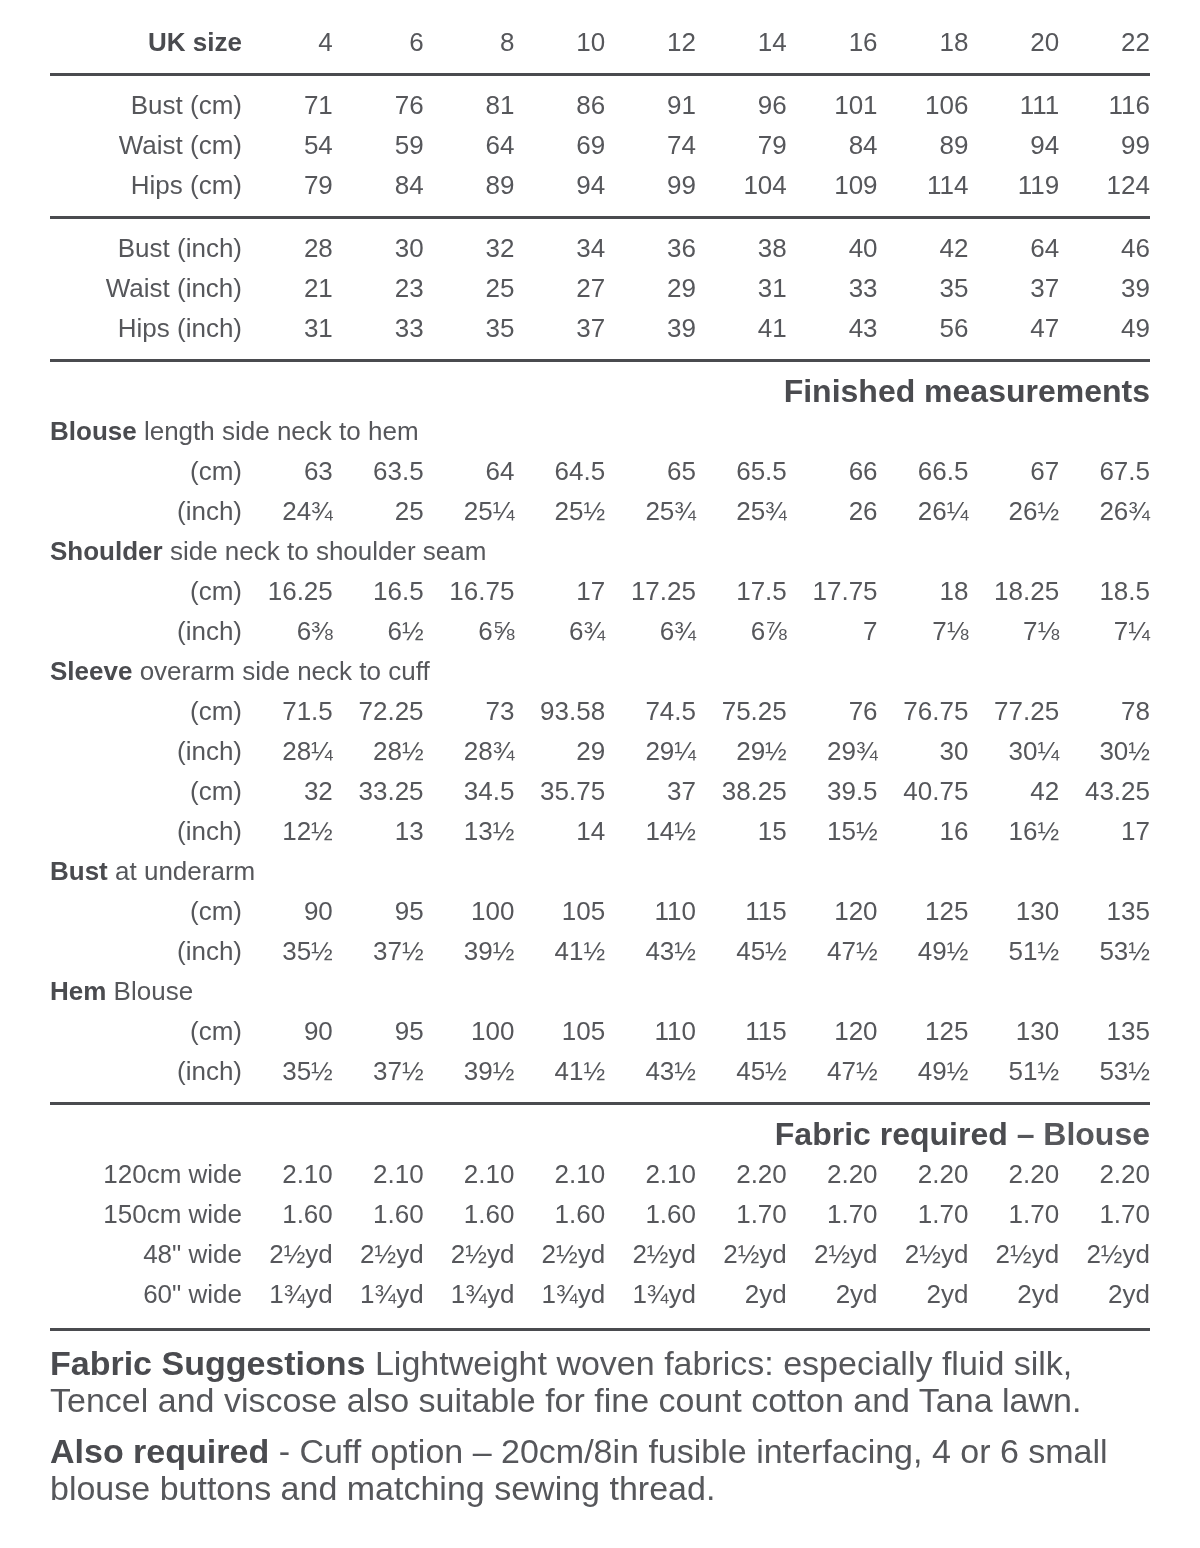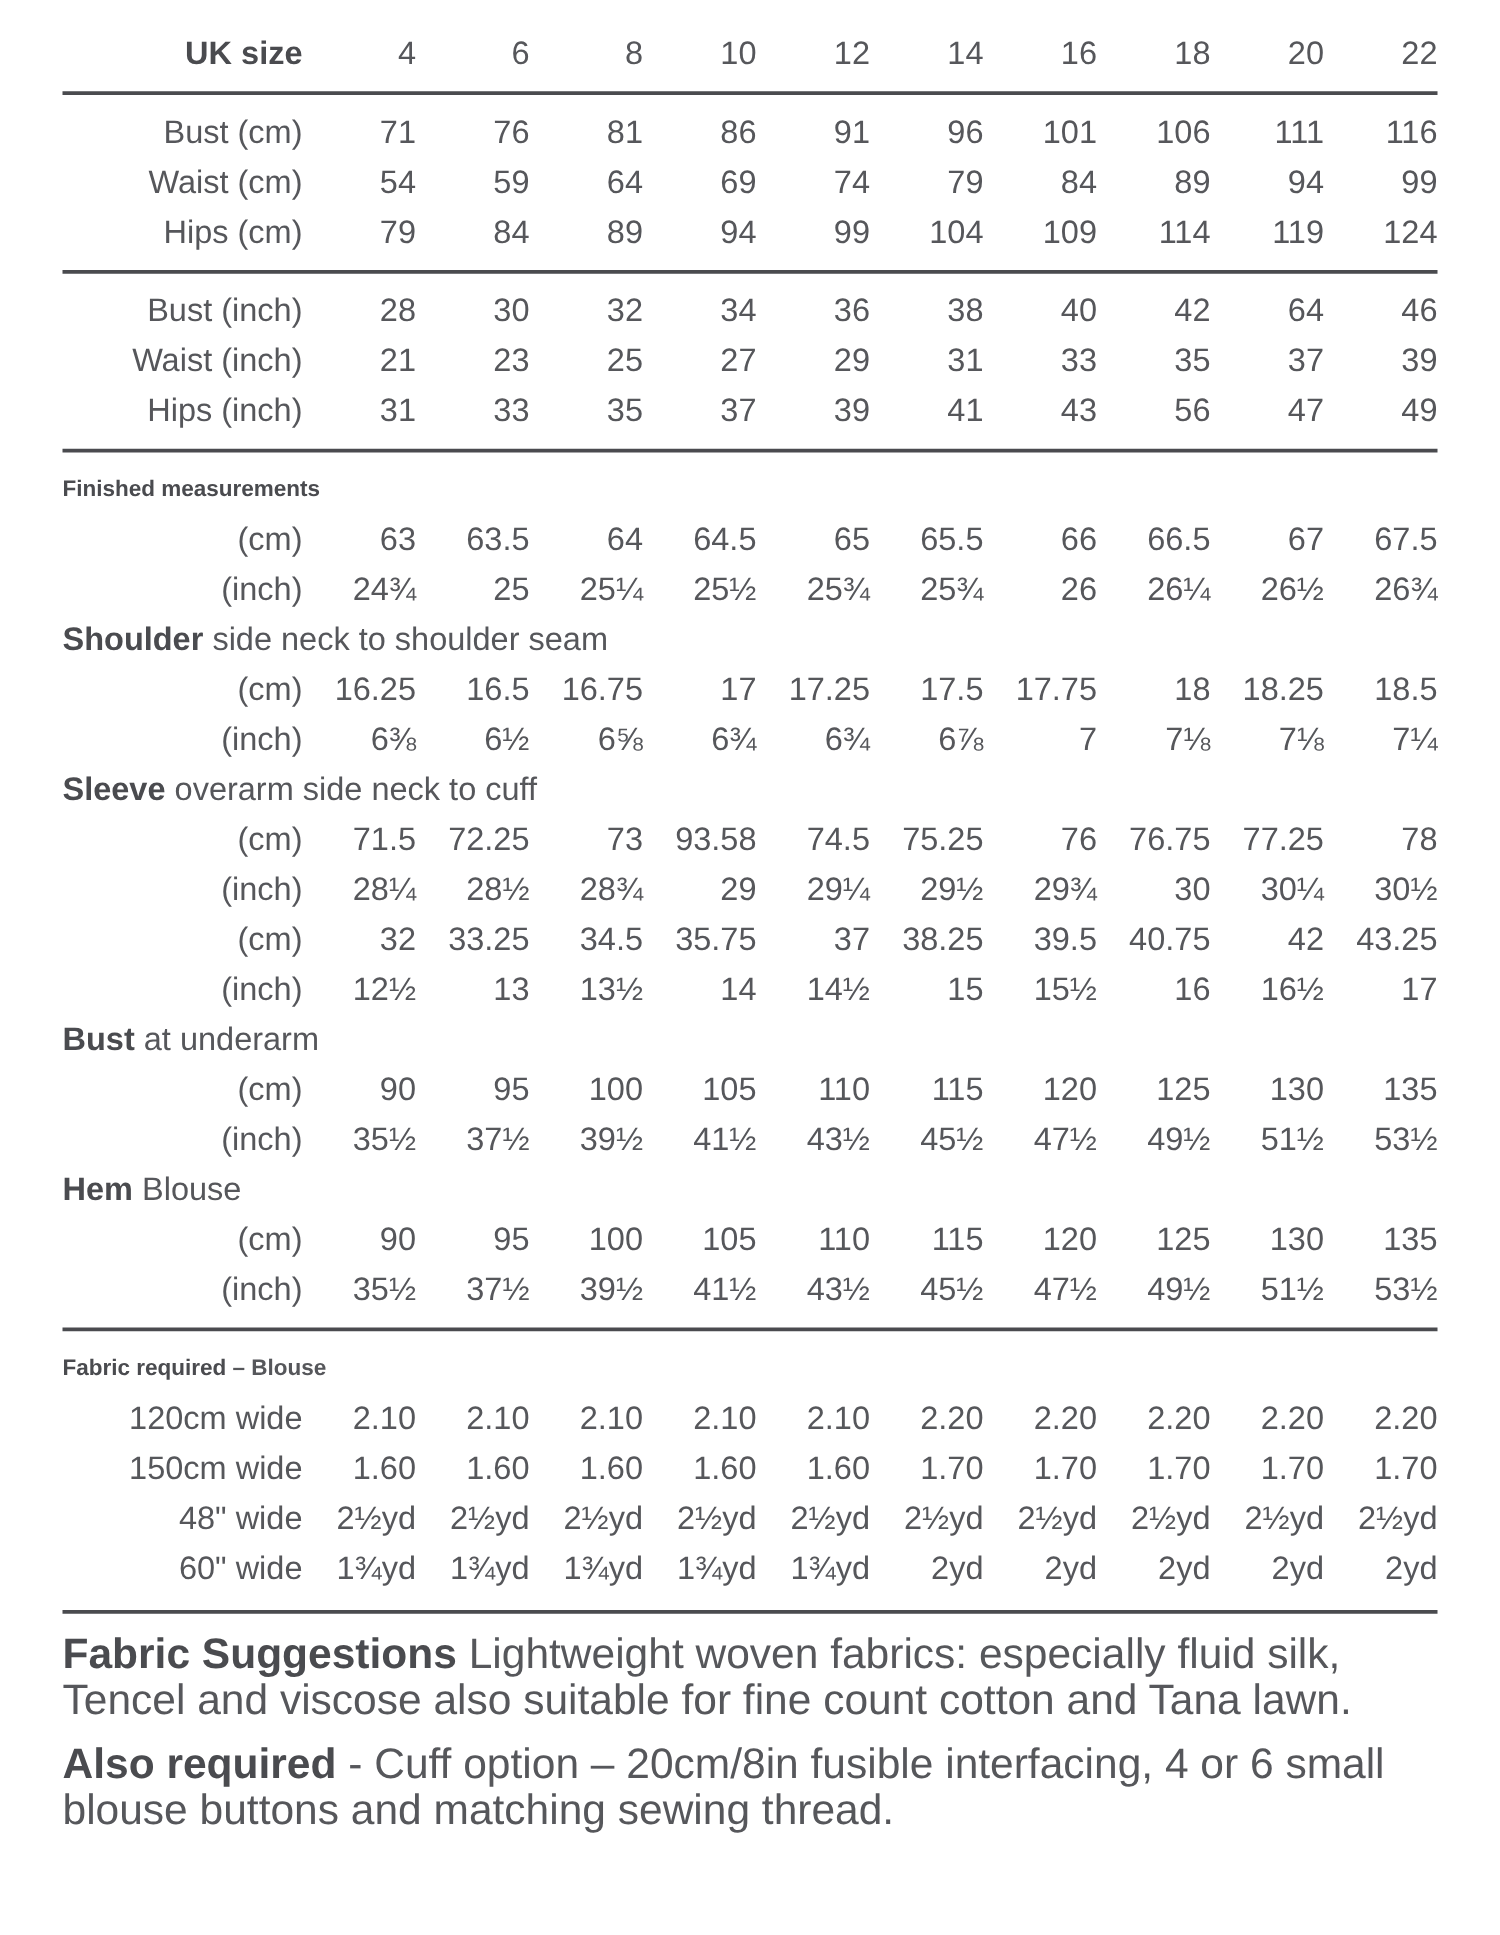--- a/index.html
+++ b/index.html
@@ -36,25 +36,26 @@
   td.lbl { width: 192px; text-align: right; }
   td.num { text-align: right; }
   .size-header td.lbl { font-weight: 600; color: var(--heading); }
   .rule {
     width: 1100px;
     border-top: 3px solid var(--rule);
     margin: 11px 0 9px 0;
     height: 0;
   }
   .bold-head {
-    font-size: 18px;
+    font-size: 32px;
     line-height: 40px;
     margin: 0;
     font-weight: 600;
     color: var(--heading);
+    text-align: right;
   }
   .sec-head {
     font-size: 26px;
     line-height: 40px;
     margin: 0;
     font-weight: 400;
   }
   .sec-head strong, .bold-head strong { font-weight: 600; color: var(--heading); }
   .bold-head .light { font-weight: 700; color: var(--text); }
   .note {
@@ -178,20 +179,21 @@
           <td class="num">49</td>
         </tr>
       </tbody>
   </table>
 
   <div class="rule"></div>
 
   <p class="bold-head">Finished measurements</p>
 
   <section>
+    <p class="sec-head"><strong>Blouse</strong> <span>length side neck to hem</span></p>
     <table>
         <tbody>
           <tr>
             <td class="lbl">(cm)</td>
             <td class="num">63</td>
             <td class="num">63.5</td>
             <td class="num">64</td>
             <td class="num">64.5</td>
             <td class="num">65</td>
             <td class="num">65.5</td>

